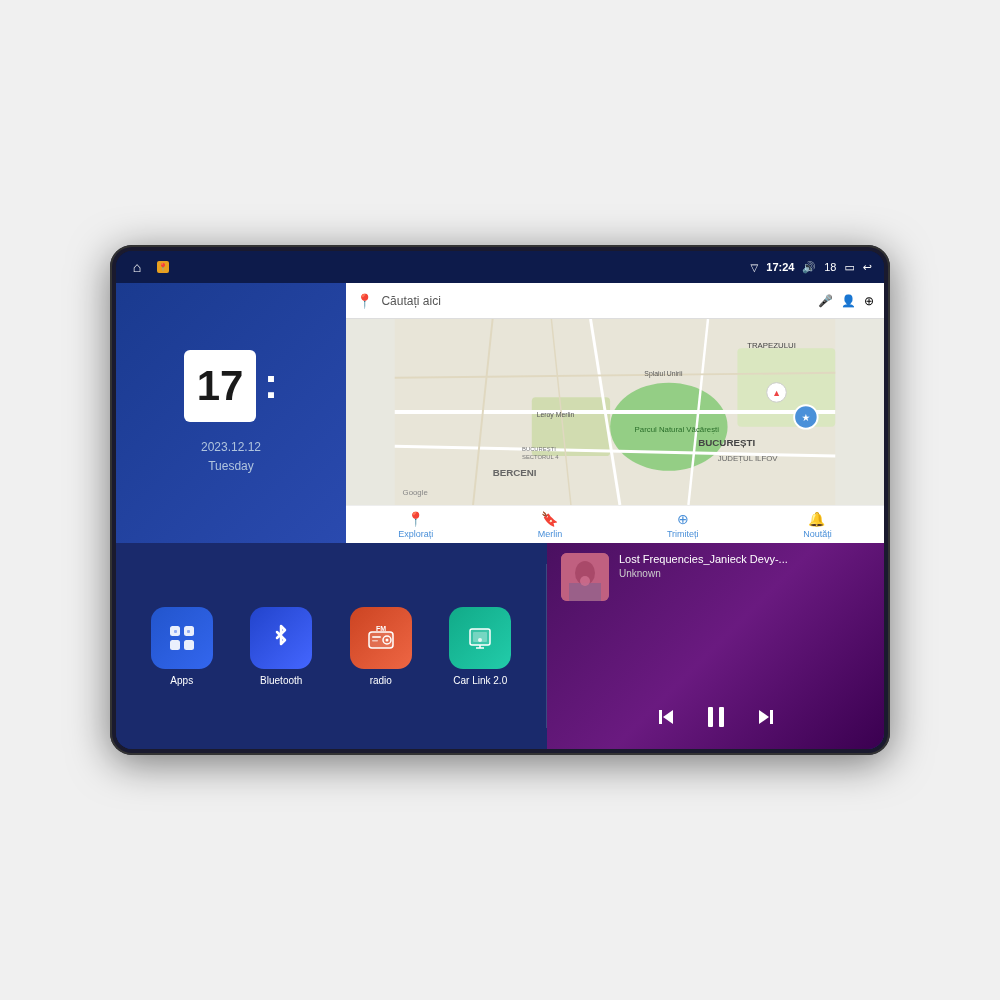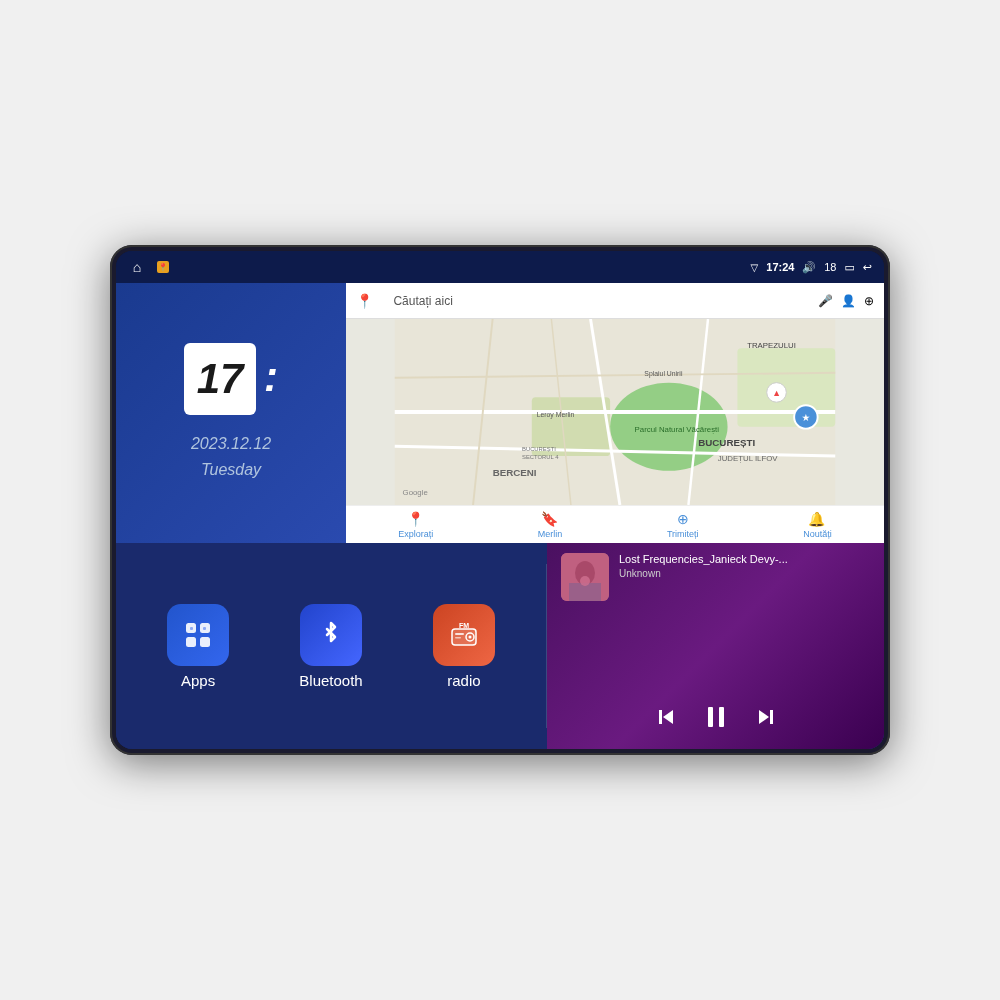--- a/index.html
+++ b/index.html
@@ -84,21 +84,20 @@
 
     
     .clock-panel {
       width: 230px;
       background: linear-gradient(135deg, #1a3a8f, #2a4aaf);
       display: flex;
       flex-direction: column;
       align-items: center;
       justify-content: center;
       flex-shrink: 0;
-      font-style: italic;
     }
 
     .clock-display {
       display: flex;
       gap: 8px;
       align-items: center;
       margin-bottom: 16px;
     }
 
     .clock-digit-block {
@@ -117,21 +116,21 @@
 
     .clock-colon {
       color: white;
       font-size: 42px;
       font-weight: bold;
       margin-bottom: 4px;
     }
 
     .clock-date {
       color: #b0c4de;
-      font-size: 16px;
+      font-size: 12px;
       text-align: center;
       line-height: 1.6;
     }
 
     
     .map-panel {
       flex: 1;
       background: #e8e8e0;
       position: relative;
       overflow: hidden;
@@ -220,21 +219,21 @@
       height: 62px;
       border-radius: 14px;
       display: flex;
       align-items: center;
       justify-content: center;
       font-size: 28px;
     }
 
     .app-label {
       color: white;
-      font-size: 15px;
+      font-size: 10px;
       text-align: right;
     }
 
     
     .music-panel {
       flex: 1;
       background: linear-gradient(135deg, #4a1060, #6a1a80, #3a0050);
       display: flex;
       flex-direction: column;
       padding: 10px 14px;
@@ -340,21 +339,21 @@
           </div>
           <div class="clock-date">
             <div>2023.12.12</div>
             <div>Tuesday</div>
           </div>
         </div>
 
         <div class="map-panel">
           <div class="map-search-bar">
             <span style="color:#E8A020;font-size:14px;">📍</span>
-            <span class="map-search-input" style="cursor:text;margin-left:12px;">Căutați aici</span>
+            <span class="map-search-input" style="cursor:text;">Căutați aici</span>
             <span style="font-size:12px;color:#555;cursor:pointer;">🎤</span>
             <span style="font-size:12px;cursor:pointer;">👤</span>
             <span style="font-size:12px;cursor:pointer;">⊕</span>
           </div>
 
           <div class="map-body">
             
             <svg class="map-svg" viewBox="0 0 450 190" xmlns="http://www.w3.org/2000/svg">
 
               <rect width="450" height="190" fill="#e8e5d8"></rect>
@@ -448,20 +447,33 @@
                 <circle cx="22" cy="18" r="4" fill="none" stroke="white" stroke-width="1.5"></circle>
                 <circle cx="22" cy="18" r="1.5" fill="white"></circle>
                 <rect x="7" y="14" width="9" height="2" rx="1" fill="white" opacity="0.8"></rect>
                 <rect x="7" y="18" width="6" height="1.5" rx="0.75" fill="white" opacity="0.6"></rect>
                 <text x="16" y="9" text-anchor="middle" font-size="7" fill="white" font-weight="bold">FM</text>
               </svg>
             </div>
             <span class="app-label">radio</span>
           </div>
 
+          <div class="app-icon-item">
+            <div class="app-icon-wrap icon-carlink">
+              <svg width="32" height="32" viewBox="0 0 32 32" fill="none">
+                <rect x="6" y="7" width="20" height="16" rx="2" fill="white" opacity="0.15"></rect>
+                <rect x="6" y="7" width="20" height="16" rx="2" stroke="white" stroke-width="1.5" fill="none"></rect>
+                <rect x="9" y="10" width="14" height="10" rx="1" fill="white" opacity="0.3"></rect>
+                <line x1="16" y1="23" x2="16" y2="26" stroke="white" stroke-width="1.5"></line>
+                <line x1="12" y1="26" x2="20" y2="26" stroke="white" stroke-width="1.5"></line>
+                <circle cx="16" cy="18" r="2" fill="white" opacity="0.8"></circle>
+              </svg>
+            </div>
+            <span class="app-label">Car Link 2.0</span>
+          </div>
         </div>
 
         <div class="divider-line"></div>
 
         <div class="music-panel">
           <div class="music-info">
             <div class="music-thumb">
               <svg width="48" height="48" viewBox="0 0 48 48">
                 <rect width="48" height="48" fill="#c06080"></rect>
                 <ellipse cx="24" cy="20" rx="10" ry="12" fill="#a04060" opacity="0.7"></ellipse>

